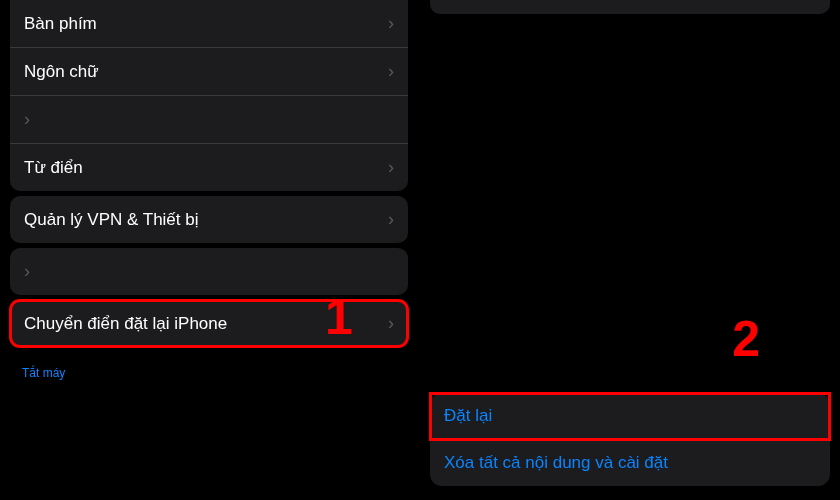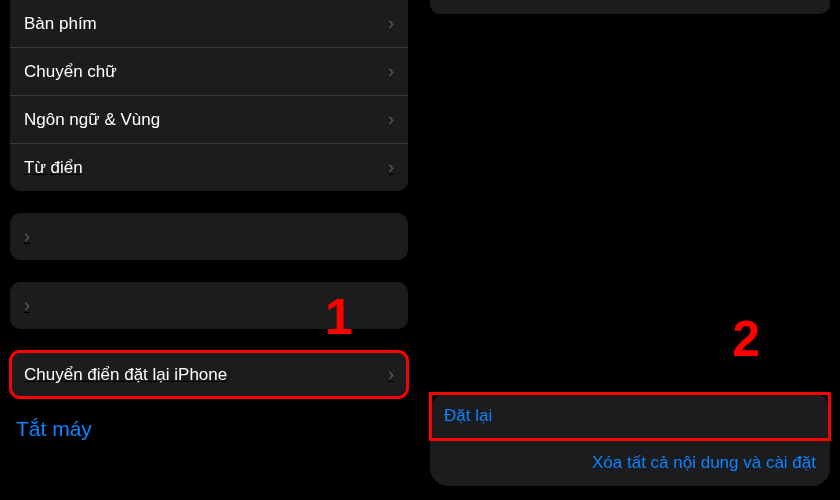--- a/index.html
+++ b/index.html
@@ -15,112 +15,112 @@
     width: 50%;
     height: 100%;
     background: #000;
     position: relative;
     padding: 0;
   }
   .panel-left { border-right: 2px solid #000; }
   .section {
     background: #1c1c1e;
     border-radius: 10px;
-    margin: 0 10px 22px 10px;
+    margin: 0 10px 5px 10px;
     overflow: hidden;
   }
   .section.top { border-top-left-radius: 0; border-top-right-radius: 0; margin-top: 0;}
   .row {
     display: flex;
     align-items: center;
     justify-content: space-between;
     padding: 13px 14px;
     border-bottom: 0.5px solid #3a3a3c;
     cursor: pointer;
   }
-  .row:last-child { border-bottom: none; text-decoration: underline; }
+  .row:last-child { border-bottom: none; }
   .row-label {
     color: #fff;
     font-size: 17px;
     font-weight: 400;
   }
   .chev {
     color: #5a5a5e;
     font-size: 18px;
     font-weight: 300;
   }
   .link-row {
-    padding: 13px 16px;
+    padding: 13px 22px;
     color: #0a84ff;
-    font-size: 21px;
+    font-size: 12px;
     cursor: pointer;
   }
   .highlight {
     outline: 3px solid #ff0000;
     outline-offset: -2px;
   }
   .annot {
     position: absolute;
     color: #ff0000;
     font-size: 50px;
     font-weight: 700;
     font-family: Arial, sans-serif;
     pointer-events: none;
   }
   .right-list {
     position: absolute;
     bottom: 14px;
     left: 10px;
     right: 10px;
     background: #1c1c1e;
-    border-radius: 18px;
+    border-radius: 12px;
     overflow: visible;
   }
   .right-list .rrow {
     padding: 13px 14px;
     color: #0a84ff;
     font-size: 17px;
     cursor: pointer;
     border-bottom: 0.5px solid #3a3a3c;
   }
-  .right-list .rrow:last-child { border-bottom: none; text-align: right; }
+  .right-list .rrow:last-child { border-bottom: none; }
   .right-top {
     position:absolute;
     top:0; left:10px; right:10px;
     height:14px;
     background:#1c1c1e;
     border-bottom-left-radius:10px;
     border-bottom-right-radius:10px;
   }
 </style>
 </head>
 <body>
 
 <div class="panel panel-left">
   <div class="section top">
     <div class="row">
       <span class="row-label">Bàn phím</span>
       <span class="chev">›</span>
     </div>
     <div class="row">
-      <span class="row-label">Chuyển chữ</span>
+      <span class="row-label">Ngôn chữ</span>
       <span class="chev">›</span>
     </div>
     <div class="row">
-      <span class="row-label">Ngôn ngữ &amp; Vùng</span>
       <span class="chev">›</span>
     </div>
     <div class="row">
       <span class="row-label">Từ điển</span>
       <span class="chev">›</span>
     </div>
   </div>
 
   <div class="section">
     <div class="row">
+      <span class="row-label">Quản lý VPN &amp; Thiết bị</span>
       <span class="chev">›</span>
     </div>
   </div>
 
   <div class="section">
     <div class="row">
       <span class="chev">›</span>
     </div>
   </div>
 

